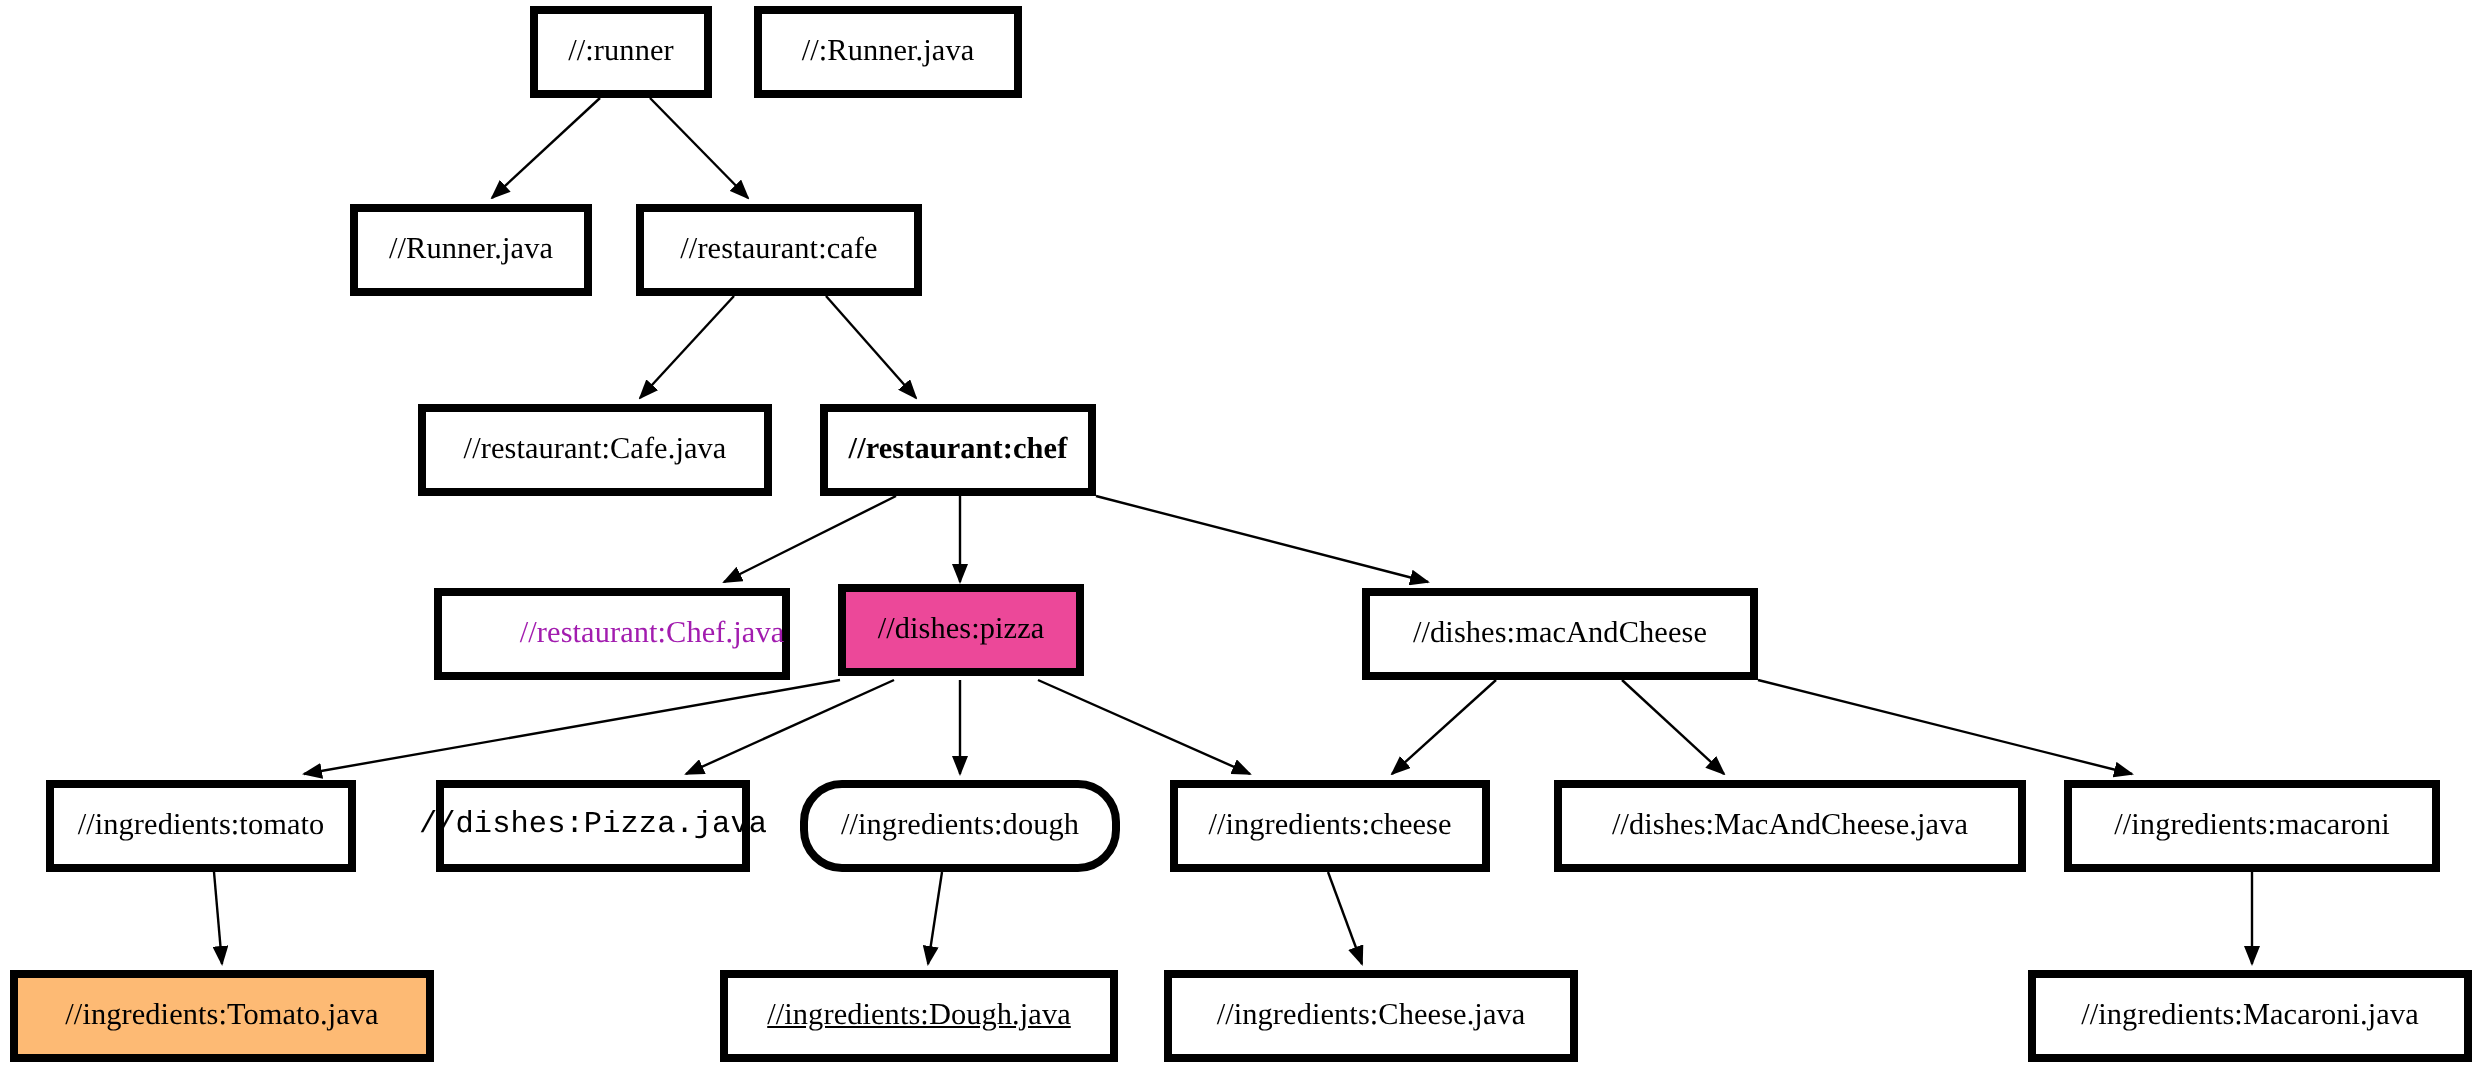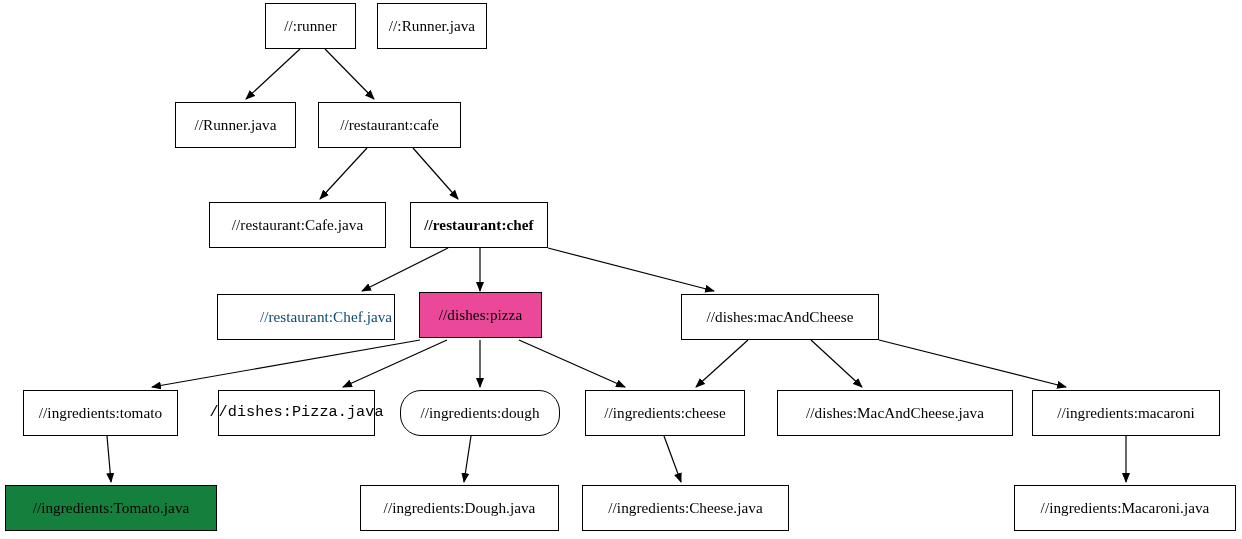--- a/index.html
+++ b/index.html
@@ -24,21 +24,21 @@
     position: absolute;
     left: 0;
     top: 0;
     width: 1242px;
     height: 539px;
     pointer-events: none;
   }
   .graph-node {
     position: absolute;
     box-sizing: border-box;
-    border: 1px solid #0f766e;
+    border: 4px solid #0f766e;
     background: #ffffff;
     display: flex;
     align-items: center;
     justify-content: center;
     white-space: nowrap;
   }
   .graph-node .node-label {
     font-size: 15.2px;
     line-height: 1;
     color: #000000;
@@ -73,37 +73,37 @@
         <line x1="107" y1="436" x2="111" y2="482" stroke="#000000" stroke-width="1.2" marker-end="url(#arrowhead)"></line>
         <line x1="471" y1="436" x2="464" y2="482" stroke="#000000" stroke-width="1.2" marker-end="url(#arrowhead)"></line>
         <line x1="664" y1="436" x2="681" y2="482" stroke="#000000" stroke-width="1.2" marker-end="url(#arrowhead)"></line>
         <line x1="1126" y1="436" x2="1126" y2="482" stroke="#000000" stroke-width="1.2" marker-end="url(#arrowhead)"></line>
       </g>
   </svg>
   <div id="node-group">
       <div class="graph-node" style="left: 265px; top: 3px; width: 91px; height: 46px; border-color: rgb(0, 0, 0); background: rgb(255, 255, 255);">
         <span class="node-label" style="color: rgb(0, 0, 0);">//:runner</span>
       </div>
-      <div class="graph-node" style="left: 377px; top: 3px; width: 110px; height: 46px; border-color: rgb(0, 0, 0); background: rgb(255, 255, 255);">
+      <div class="graph-node" style="left: 377px; top: 3px; width: 134px; height: 46px; border-color: rgb(0, 0, 0); background: rgb(255, 255, 255);">
         <span class="node-label" style="color: rgb(0, 0, 0);">//:Runner.java</span>
       </div>
       <div class="graph-node" style="left: 175px; top: 102px; width: 121px; height: 46px; border-color: rgb(0, 0, 0); background: rgb(255, 255, 255);">
         <span class="node-label" style="color: rgb(0, 0, 0);">//Runner.java</span>
       </div>
       <div class="graph-node" style="left: 318px; top: 102px; width: 143px; height: 46px; border-color: rgb(0, 0, 0); background: rgb(255, 255, 255);">
         <span class="node-label" style="color: rgb(0, 0, 0);">//restaurant:cafe</span>
       </div>
       <div class="graph-node" style="left: 209px; top: 202px; width: 177px; height: 46px; border-color: rgb(0, 0, 0); background: rgb(255, 255, 255);">
         <span class="node-label" style="color: rgb(0, 0, 0);">//restaurant:Cafe.java</span>
       </div>
       <div class="graph-node" style="left: 410px; top: 202px; width: 138px; height: 46px; border-color: rgb(0, 0, 0); background: rgb(255, 255, 255);">
         <span class="node-label" style="color: rgb(0, 0, 0); font-weight: bold;">//restaurant:chef</span>
       </div>
       <div class="graph-node" style="left: 217px; top: 294px; width: 178px; height: 46px; border-color: rgb(0, 0, 0); background: rgb(255, 255, 255);">
-        <span class="node-label" style="color: #0c4a6e; margin-left: 40px;">//restaurant:Chef.java</span>
+        <span class="node-label" style="color: #a21caf; margin-left: 40px;">//restaurant:Chef.java</span>
       </div>
       <div class="graph-node" style="left: 419px; top: 292px; width: 123px; height: 46px; border-color: rgb(0, 0, 0); background: #ec4899;">
         <span class="node-label" style="color: rgb(0, 0, 0);">//dishes:pizza</span>
       </div>
       <div class="graph-node" style="left: 681px; top: 294px; width: 198px; height: 46px; border-color: rgb(0, 0, 0); background: rgb(255, 255, 255);">
         <span class="node-label" style="color: rgb(0, 0, 0);">//dishes:macAndCheese</span>
       </div>
       <div class="graph-node" style="left: 23px; top: 390px; width: 155px; height: 46px; border-color: rgb(0, 0, 0); background: rgb(255, 255, 255);">
         <span class="node-label" style="color: rgb(0, 0, 0);">//ingredients:tomato</span>
       </div>
@@ -115,24 +115,24 @@
       </div>
       <div class="graph-node" style="left: 585px; top: 390px; width: 160px; height: 46px; border-color: rgb(0, 0, 0); background: rgb(255, 255, 255);">
         <span class="node-label" style="color: rgb(0, 0, 0);">//ingredients:cheese</span>
       </div>
       <div class="graph-node" style="left: 777px; top: 390px; width: 236px; height: 46px; border-color: rgb(0, 0, 0); background: rgb(255, 255, 255);">
         <span class="node-label" style="color: rgb(0, 0, 0);">//dishes:MacAndCheese.java</span>
       </div>
       <div class="graph-node" style="left: 1032px; top: 390px; width: 188px; height: 46px; border-color: rgb(0, 0, 0); background: rgb(255, 255, 255);">
         <span class="node-label" style="color: rgb(0, 0, 0);">//ingredients:macaroni</span>
       </div>
-      <div class="graph-node" style="left: 5px; top: 485px; width: 212px; height: 46px; border-color: rgb(0, 0, 0); background: #15803d;">
+      <div class="graph-node" style="left: 5px; top: 485px; width: 212px; height: 46px; border-color: rgb(0, 0, 0); background: #fdba74;">
         <span class="node-label" style="color: rgb(0, 0, 0);">//ingredients:Tomato.java</span>
       </div>
-      <div class="graph-node" style="left: 360px; top: 485px; width: 199px; height: 46px; border-color: rgb(0, 0, 0); background: rgb(255, 255, 255);">
+      <div class="graph-node" style="left: 360px; top: 485px; width: 199px; height: 46px; border-color: rgb(0, 0, 0); background: rgb(255, 255, 255); text-decoration: underline;">
         <span class="node-label" style="color: rgb(0, 0, 0);">//ingredients:Dough.java</span>
       </div>
       <div class="graph-node" style="left: 582px; top: 485px; width: 207px; height: 46px; border-color: rgb(0, 0, 0); background: rgb(255, 255, 255);">
         <span class="node-label" style="color: rgb(0, 0, 0);">//ingredients:Cheese.java</span>
       </div>
       <div class="graph-node" style="left: 1014px; top: 485px; width: 222px; height: 46px; border-color: rgb(0, 0, 0); background: rgb(255, 255, 255);">
         <span class="node-label" style="color: rgb(0, 0, 0);">//ingredients:Macaroni.java</span>
       </div>
     </div>
 </div>

